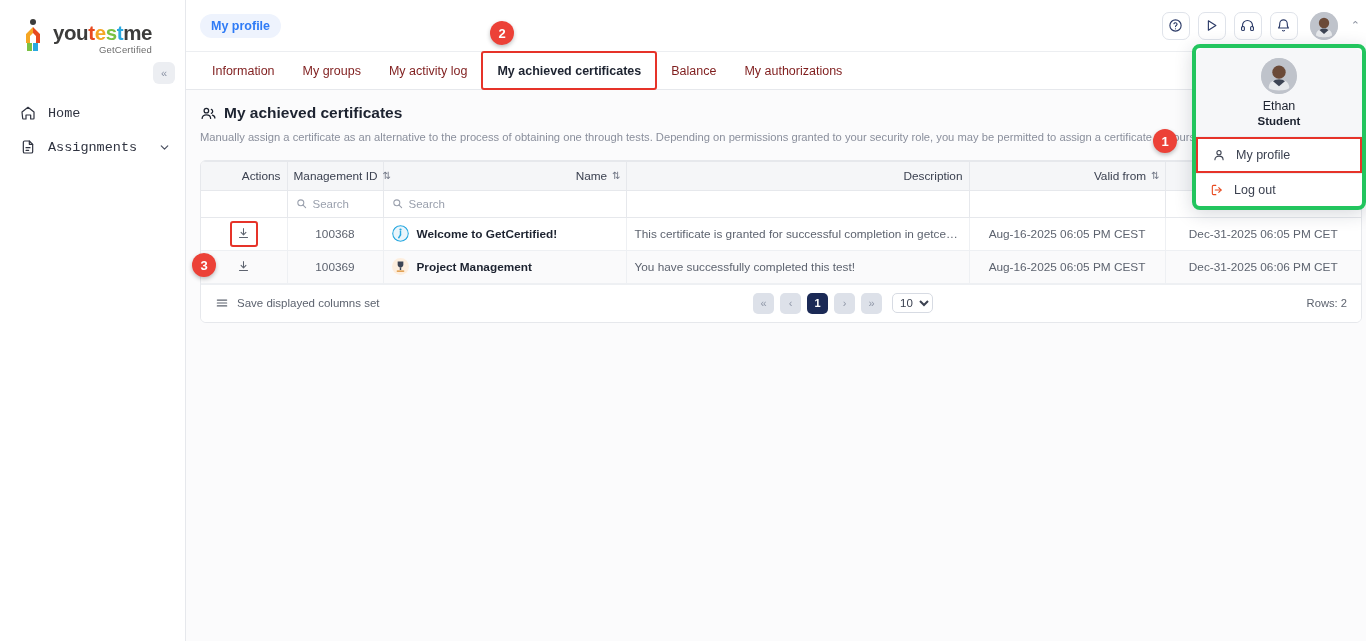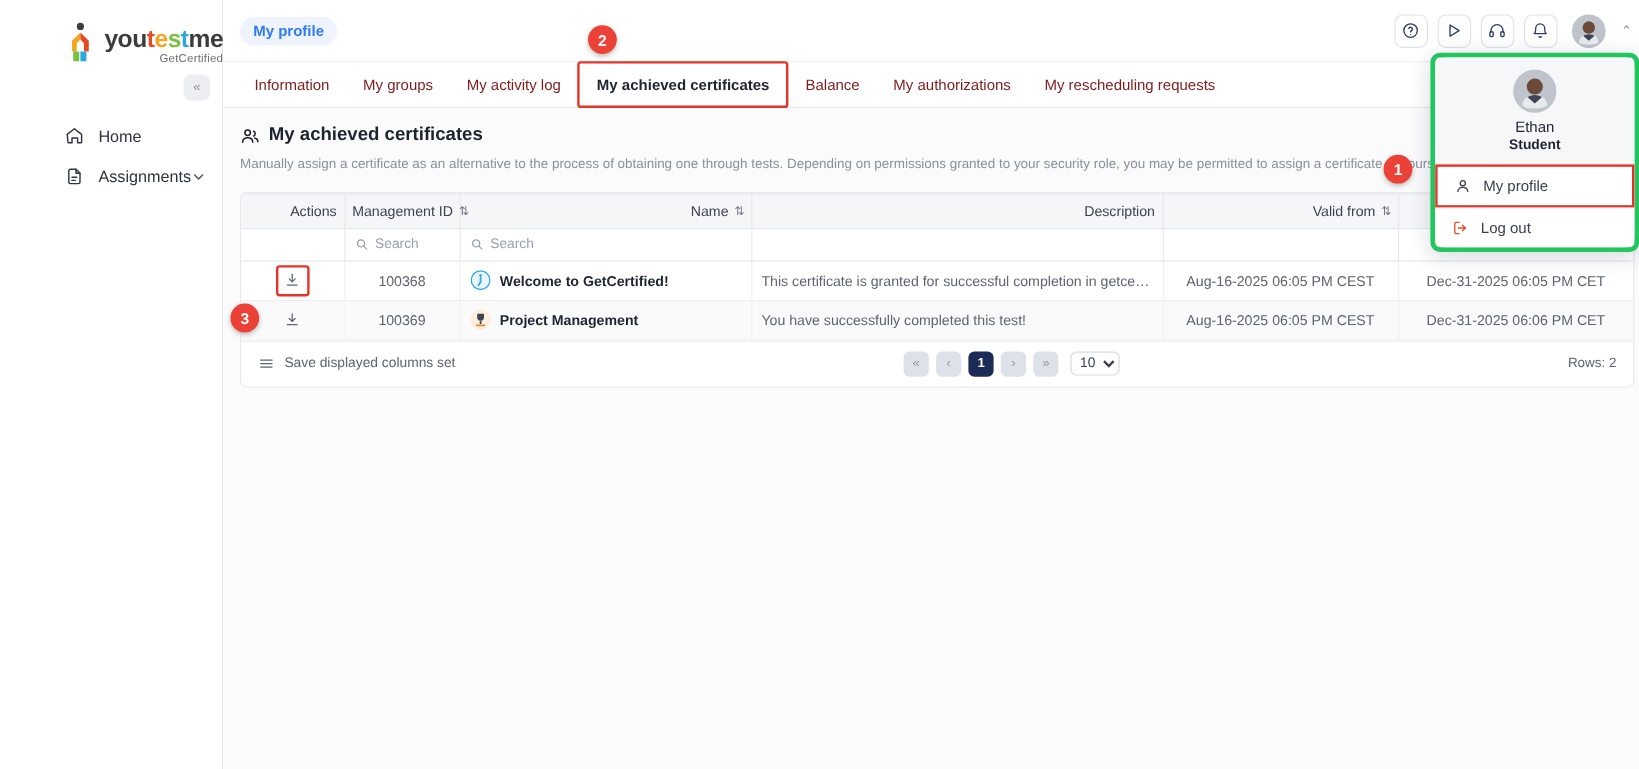--- a/index.html
+++ b/index.html
@@ -12,21 +12,20 @@
   }
   .app { position: relative; width: 1366px; height: 641px; display: flex; }
 
   
   .sidebar {
     width: 186px; height: 641px;
     background: #ffffff;
     border-right: 1px solid #e6e8ec;
     flex: 0 0 186px;
     position: relative;
-    padding-left: 34px;
   }
   .logo-wrap { padding: 18px 0 0 22px; }
   .logo-row { display: flex; align-items: flex-start; }
   .logo-mark { width: 26px; height: 34px; position: relative; flex: 0 0 26px; margin-right: 5px; }
   .logo-text { line-height: 1; padding-top: 5px; }
   .logo-main {
     font-size: 20.5px; font-weight: 700; letter-spacing: -0.4px;
     font-family: "Liberation Sans", sans-serif;
   }
   .lg-you { color: #3c3c3b; }
@@ -47,21 +46,21 @@
     font-size: 11px; cursor: pointer;
   }
   .nav { margin-top: 42px; }
   .nav-item {
     display: flex; align-items: center;
     padding: 9px 14px 9px 20px;
     color: #2f3340; font-size: 13.5px;
     cursor: pointer;
   }
   .nav-ico { width: 20px; flex: 0 0 20px; display: flex; align-items: center; color: #2f3340; }
-  .nav-label { margin-left: 8px; flex: 1; }
+  .nav-label { margin-left: 8px; flex: 1; font-family: Liberation Mono, monospace; }
   .nav-chev { color: #4a5060; display: flex; align-items: center; }
 
   
   .main { flex: 1; height: 641px; background: #fbfbfc; position: relative; }
 
   .topbar {
     height: 52px; background: #ffffff;
     border-bottom: 1px solid #eceef1;
     display: flex; align-items: center;
     padding: 0 14px 0 14px;
@@ -379,21 +378,20 @@
       </div>
     </div>
 
     <div class="tabs">
       <div class="tab">Information</div>
       <div class="tab">My groups</div>
       <div class="tab">My activity log</div>
       <div class="tab active highlighted">My achieved certificates</div>
       <div class="tab">Balance</div>
       <div class="tab">My authorizations</div>
-      <div class="tab">My rescheduling requests</div>
     </div>
 
     <div class="content">
       <div class="page-head">
         <span>
           <svg width="17" height="17" viewBox="0 0 24 24" fill="none" stroke="#1d2330" stroke-width="1.8" stroke-linecap="round">
               <circle cx="9" cy="8" r="3.2"></circle>
               <path d="M3 19c0-3.3 2.7-5.2 6-5.2s6 1.9 6 5.2"></path>
               <path d="M16 6.2a3 3 0 0 1 0 5.6"></path>
               <path d="M17.5 14.2c2.1.6 3.5 2.2 3.5 4.3"></path>

